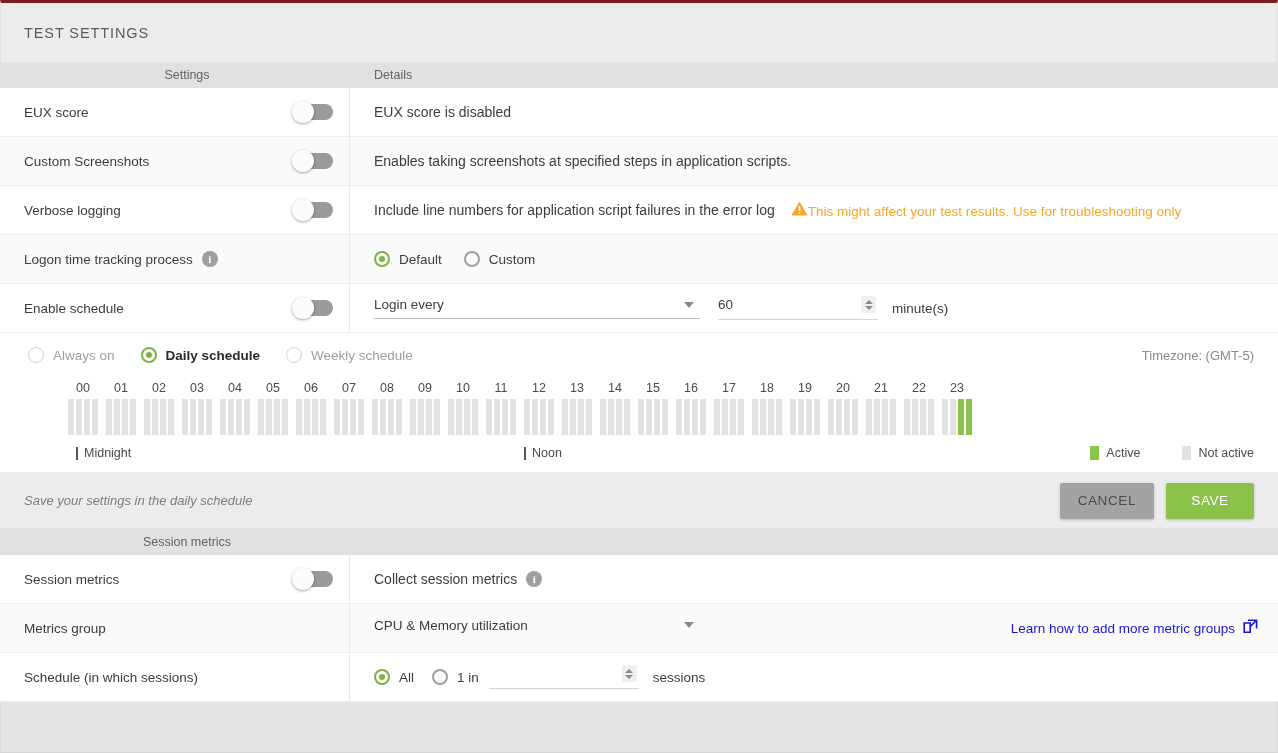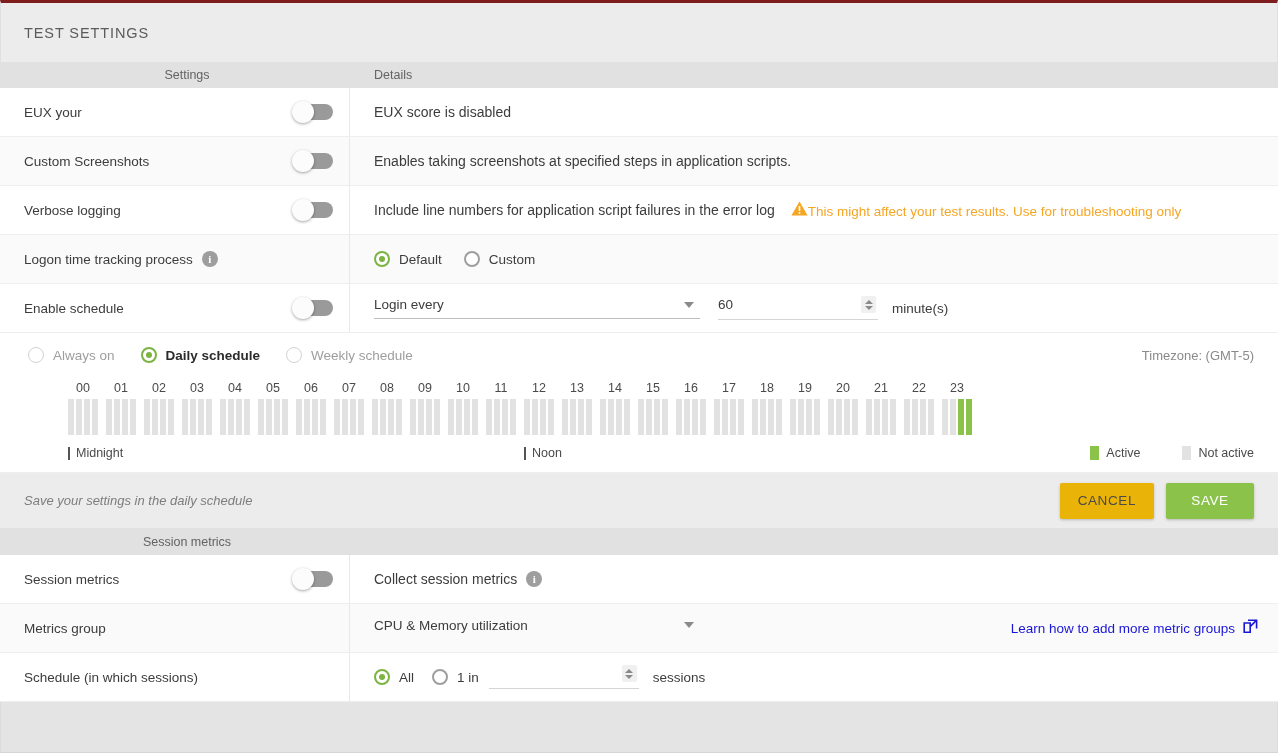--- a/index.html
+++ b/index.html
@@ -303,21 +303,21 @@
     height: 36px;
     border: none;
     border-radius: 2px;
     font-size: 13.5px;
     letter-spacing: .6px;
     cursor: pointer;
     font-family: "Liberation Sans", sans-serif;
     padding: 0 18px;
   }
   .btn-cancel {
-    background: #eab308;
+    background: #a3a3a3;
     color: #4a4a4a;
     box-shadow: 0 1px 3px rgba(0,0,0,.22);
   }
   .btn-save {
     background: #8bc34a;
     color: #fff;
     box-shadow: 0 1px 3px rgba(0,0,0,.22);
   }
 
   
@@ -352,21 +352,21 @@
     <div class="page-title">TEST SETTINGS</div>
   </div>
 
   <div class="section-bar">
     <div class="col-left">Settings</div>
     <div class="col-right">Details</div>
   </div>
 
   <div class="row">
     <div class="cell-left">
-      <span class="label">EUX your</span>
+      <span class="label">EUX score</span>
       <div class="toggle">
           <div class="knob"></div>
         </div>
     </div>
     <div class="cell-right">
       <span class="detail-text">EUX score is disabled</span>
     </div>
   </div>
 
   <div class="row alt">
@@ -683,21 +683,21 @@
           <div class="bar-group">
             <div class="bar"></div>
             <div class="bar"></div>
             <div class="bar active"></div>
             <div class="bar active"></div>
           </div>
         </div>
     </div>
 
     <div class="legend-row">
-      <div class="tick-label" style="left:44px">
+      <div class="tick-label" style="left:52px">
         <span class="tick-mark"></span>
         <span class="tick-text">Midnight</span>
       </div>
       <div class="tick-label" style="left:500px">
         <span class="tick-mark"></span>
         <span class="tick-text">Noon</span>
       </div>
       <div class="legend-right">
         <div class="legend-item">
           <span class="swatch on"></span>

